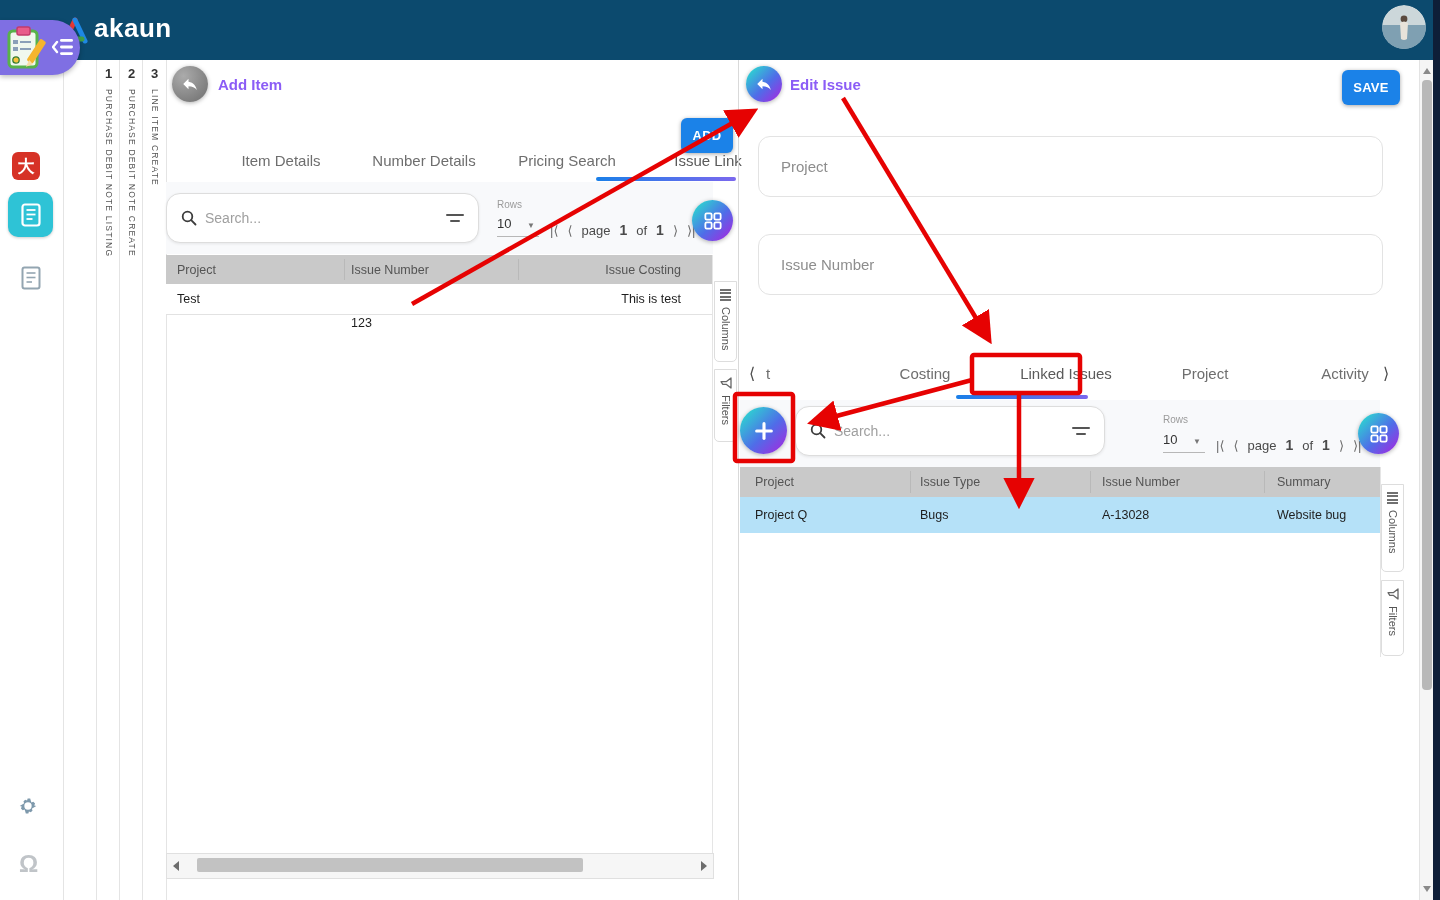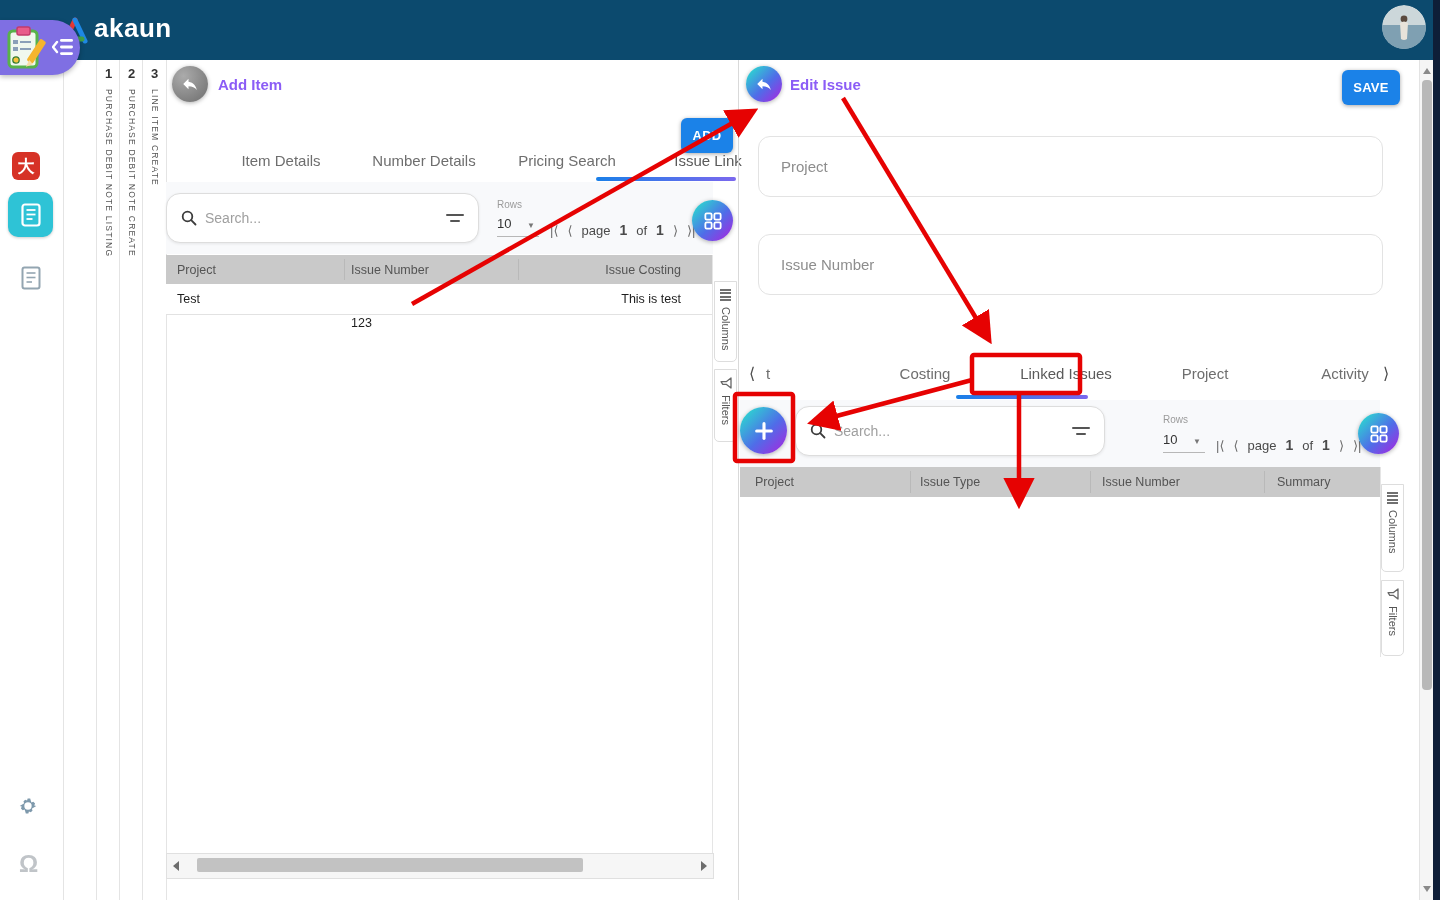--- a/index.html
+++ b/index.html
@@ -315,20 +315,26 @@
 
   <div class="tbl-h" style="left:740px;top:467px;width:640px;height:30px;">
     <span style="margin-left:15px;">Project</span>
     <span style="position:absolute;left:180px;">Issue Type</span>
     <span style="position:absolute;left:362px;">Issue Number</span>
     <span style="position:absolute;left:537px;">Summary</span>
     <span class="cell-sep" style="left:170px;"></span>
     <span class="cell-sep" style="left:350px;"></span>
     <span class="cell-sep" style="left:524px;"></span>
   </div>
+  <div class="tbl-r" style="left:740px;top:497px;width:640px;height:36px;background:#b5e1f8;border-bottom:none;">
+    <span style="margin-left:15px;">Project Q</span>
+    <span style="position:absolute;left:180px;">Bugs</span>
+    <span style="position:absolute;left:362px;">A-13028</span>
+    <span style="position:absolute;left:537px;">Website bug</span>
+  </div>
   <div class="abs" style="left:1380px;top:467px;width:1px;height:190px;background:#e5e5e5;"></div>
 
   <div class="side-tab" style="left:1381px;top:484px;height:88px;">
     <span class="bars-icon">
         <i></i>
         <i></i>
         <i></i>
         <i></i>
       </span>
     <span class="vlabel">Columns</span>

